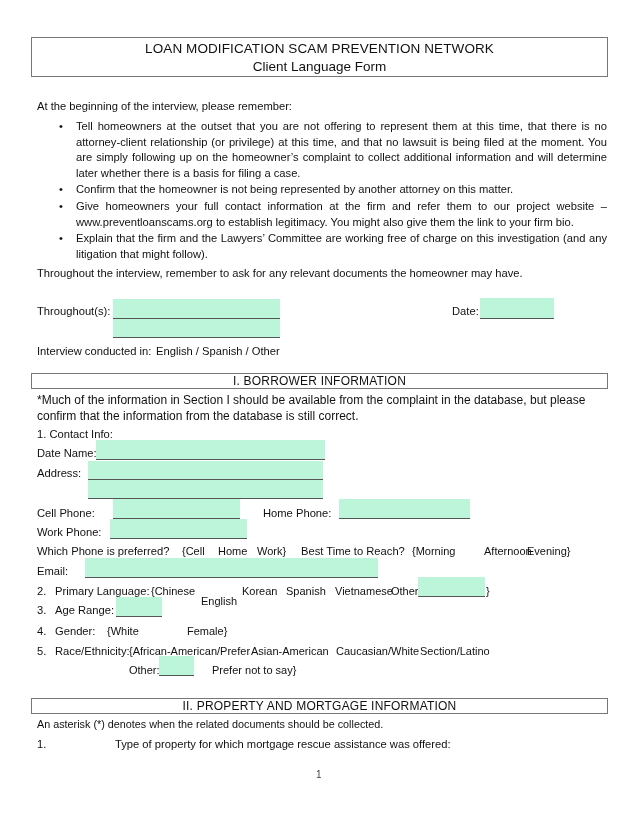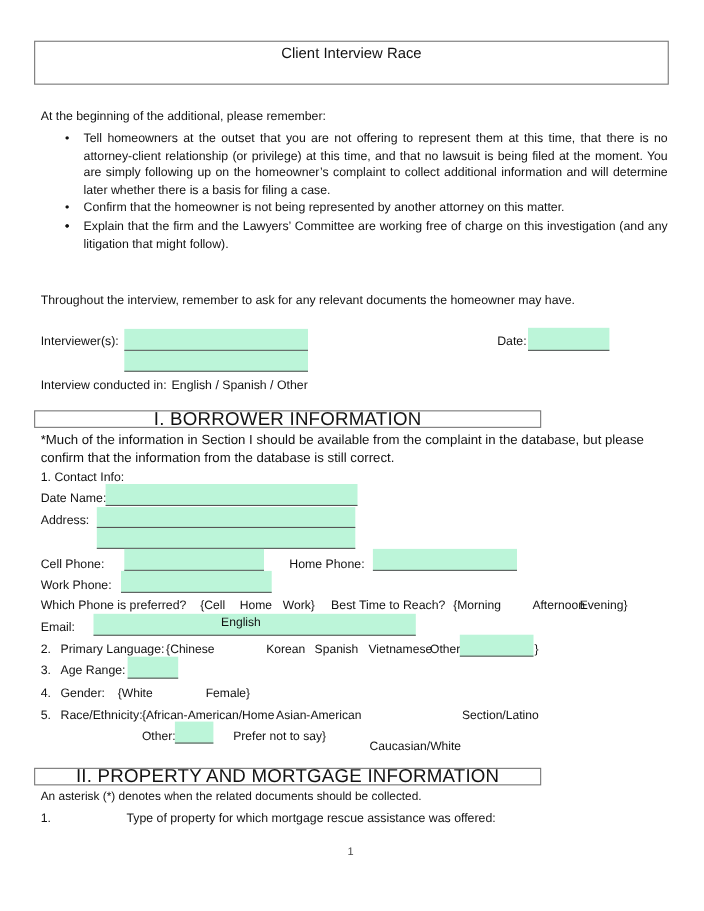--- a/index.html
+++ b/index.html
@@ -24,46 +24,47 @@
   ul.bullets li .dot { position: absolute; left: 22px; top: 0; }
   .field {
     position: absolute; background: #bcf5d9; border-bottom: 1px solid #555;
     box-sizing: border-box;
   }
   .field input {
     width: 100%; height: 100%; border: 0; background: transparent; outline: none;
     font-family: "Liberation Sans", sans-serif; font-size: 11px; padding: 0 2px; box-sizing: border-box;
   }
   .section-box {
-    position: absolute; left: 31px; width: 461px; height: 16px;
+    position: absolute; left: 31px; width: 577px; height: 16px;
     border: 1px solid #777; box-sizing: border-box; text-align: center;
-    font-size: 17px; line-height: 14px; letter-spacing: 0.2px;
+    font-size: 12px; line-height: 14px; letter-spacing: 0.2px;
   }
   .note { position: absolute; left: 37px; font-size: 12px; line-height: 15.5px; width: 570px; }
   .lbl { position: absolute; font-size: 11.2px; white-space: nowrap; }
   .opt { position: absolute; font-size: 11px; white-space: nowrap; }
   .pagenum { position: absolute; left: 316px; top: 769px; font-size: 10px; color: #444; }
 </style>
 </head>
 <body>
 
 <div class="title-box">
-  <div class="t2">Client Interview Race</div>
+  <div class="t1">LOAN MODIFICATION SCAM PREVENTION NETWORK</div>
+  <div class="t2">Client Language Form</div>
 </div>
 
-<div class="intro">At the beginning of the additional, please remember:</div>
+<div class="intro">At the beginning of the interview, please remember:</div>
 <ul class="bullets">
   <li><span class="dot">•</span><span>Tell homeowners at the outset that you are not offering to represent them at this time, that there is no attorney-client relationship (or privilege) at this time, and that no lawsuit is being filed at the moment.  You are simply following up on the homeowner’s complaint to collect additional information and will determine later whether there is a basis for filing a case.</span></li>
   <li><span class="dot">•</span><span>Confirm that the homeowner is not being represented by another attorney on this matter.</span></li>
-  <li><span class="dot">•</span></li>
+  <li><span class="dot">•</span><span>Give homeowners your full contact information at the firm and refer them to our project website – www.preventloanscams.org to establish legitimacy.  You might also give them the link to your firm bio.</span></li>
   <li><span class="dot">•</span><span>Explain that the firm and the Lawyers’ Committee are working free of charge on this investigation (and any litigation that might follow).</span></li>
 </ul>
 <div class="abs txt" style="left:37px; top:266px;">Throughout the interview, remember to ask for any relevant documents the homeowner may have.</div>
 
-<div class="lbl" style="left:37px; top:305px;">Interviewer(s):</div>
+<div class="lbl" style="left:37px; top:305px;">Throughout(s):</div>
 <div class="field" style="left:113px; top:299px; width:167px; height:20px;">
   <input type="text" value="" style="">
 </div>
 <div class="field" style="left:113px; top:319px; width:167px; height:19px;">
   <input type="text" value="" style="">
 </div>
 <div class="lbl" style="left:452px; top:305px;">Date:</div>
 <div class="field" style="left:480px; top:298px; width:74px; height:21px;">
   <input type="text" value="" style="">
 </div>
@@ -112,21 +113,21 @@
 <div class="opt" style="left:527px; top:545px;">Evening}</div>
 
 <div class="lbl" style="left:37px; top:565px;">Email:</div>
 <div class="field" style="left:85px; top:558px; width:293px; height:20px;">
   <input type="text" value="" style="">
 </div>
 
 <div class="lbl" style="left:37px; top:585px;">2.</div>
 <div class="lbl" style="left:55px; top:585px;">Primary Language:</div>
 <div class="opt" style="left:151px; top:585px;">{Chinese</div>
-<div class="opt" style="left:201px; top:560px;text-align:center;">English</div>
+<div class="opt" style="left:201px; top:595px;text-align:center;">English</div>
 <div class="opt" style="left:242px; top:585px;">Korean</div>
 <div class="opt" style="left:286px; top:585px;">Spanish</div>
 <div class="opt" style="left:335px; top:585px;">Vietnamese</div>
 <div class="opt" style="left:391px; top:585px;">Other</div>
 <div class="field" style="left:418px; top:577px; width:67px; height:20px; left:418px;">
   <input type="text" value="" style="">
 </div>
 <div class="opt" style="left:486px; top:585px;">}</div>
 
 <div class="lbl" style="left:37px; top:604px;">3.</div>
@@ -135,23 +136,23 @@
   <input type="text" value="" style="">
 </div>
 
 <div class="lbl" style="left:37px; top:625px;">4.</div>
 <div class="lbl" style="left:55px; top:625px;">Gender:</div>
 <div class="opt" style="left:107px; top:625px;">{White</div>
 <div class="opt" style="left:147px; top:625px;margin-left:40px;">Female}</div>
 
 <div class="lbl" style="left:37px; top:645px;">5.</div>
 <div class="lbl" style="left:55px; top:645px;">Race/Ethnicity:</div>
-<div class="opt" style="left:129px; top:645px;">{African-American/Home</div>
+<div class="opt" style="left:129px; top:645px;">{African-American/Prefer</div>
 <div class="opt" style="left:251px; top:645px;">Asian-American</div>
-<div class="opt" style="left:336px; top:645px;margin-top:28px;">Caucasian/White</div>
+<div class="opt" style="left:336px; top:645px;">Caucasian/White</div>
 <div class="opt" style="left:420px; top:645px;">Section/Latino</div>
 <div class="opt" style="left:129px; top:664px;">Other:</div>
 <div class="field" style="left:159px; top:656px; width:35px; height:20px; left:159px;">
   <input type="text" value="" style="">
 </div>
 <div class="opt" style="left:212px; top:664px;">Prefer not to say}</div>
 
 <div class="section-box" style="top:698px;">II.  PROPERTY AND MORTGAGE INFORMATION</div>
 <div class="lbl" style="left:37px; top:718px; font-size:10.8px;">An asterisk (*) denotes when the related documents should be collected.</div>
 <div class="lbl" style="left:37px; top:738px;">1.</div>

